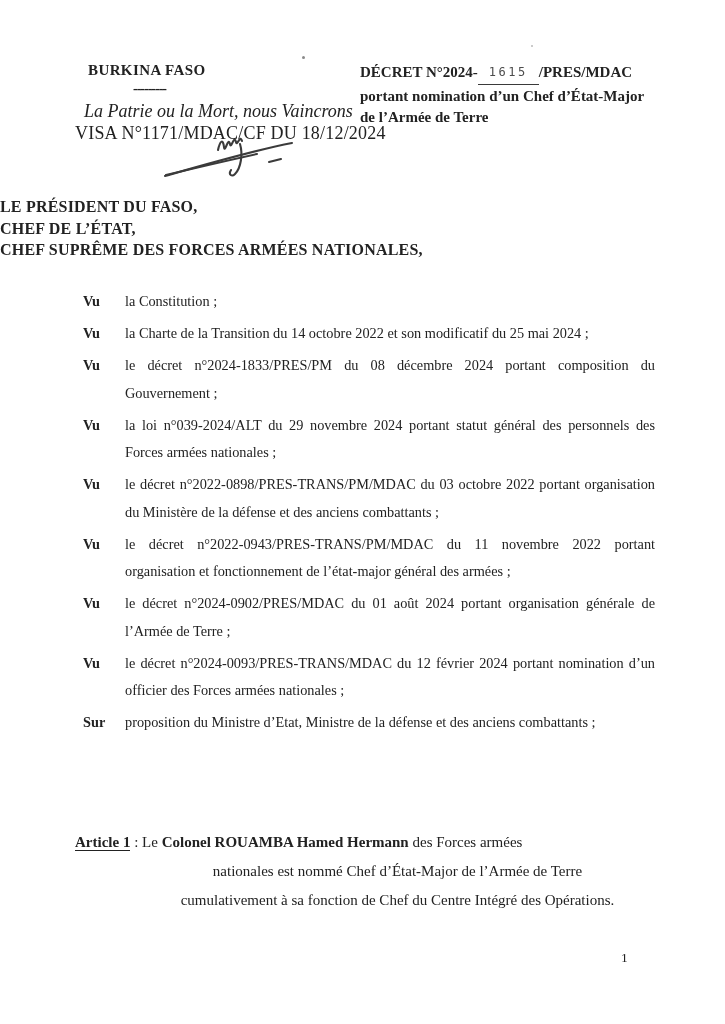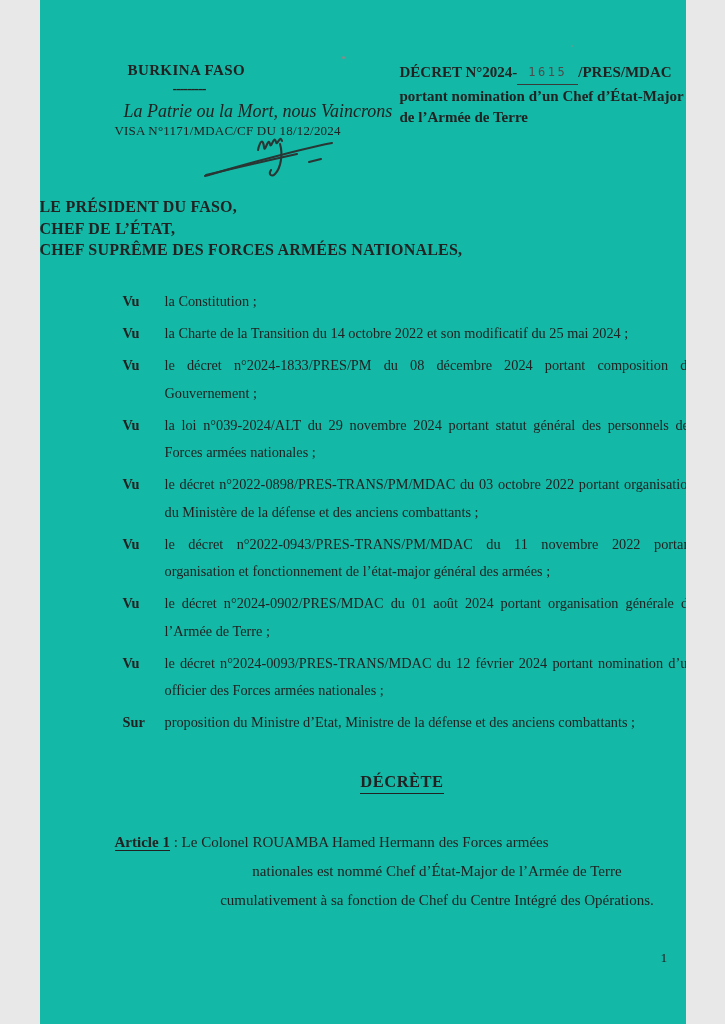--- a/index.html
+++ b/index.html
@@ -1,32 +1,32 @@
 <!DOCTYPE html>
 <html style="--ink: #222222;"><head>
 <meta charset="utf-8">
 <style>
   html, body { margin: 0; padding: 0; background: #e8e8e8; }
   .page {
     position: relative;
-    width: 646px;
+    width: 725px;
     height: 1024px;
     margin: 0 auto;
-    background: #14b8a6;
+    background: #ffffff;
     font-family: "Liberation Serif", "DejaVu Serif", serif;
     color: var(--ink, #1e1e1e);
     overflow: hidden;
   }
   .abs { position: absolute; }
 
   
   .country   { left: 88px;  top: 62px;  font-weight: bold; font-size: 15px; letter-spacing: 0.4px; }
   .dashes    { left: 133px; top: 81px;  font-weight: bold; font-size: 14px; letter-spacing: -1px; }
   .motto     { left: 84px;  top: 101px; font-size: 18px; font-style: italic; }
-  .visa      { left: 75px;  top: 123px; font-size: 13px; letter-spacing: 0.2px; font-family: Liberation Serif, serif; }
+  .visa      { left: 75px;  top: 123px; font-size: 18px; letter-spacing: 0.2px; font-family: Liberation Serif, serif; }
   .signature { left: 160px; top: 130px; width: 140px; height: 50px; }
 
   
   .decree-head {
     left: 360px; top: 62px; width: 312px;
     font-weight: bold; font-size: 15px; line-height: 21px;
   }
   .stamp-number {
     display: inline-block;
     font-family: "DejaVu Sans Mono", monospace;
@@ -57,21 +57,21 @@
   .enacting {
     left: 0; top: 772px; width: 725px; text-align: center;
     font-weight: bold; font-size: 16.5px; letter-spacing: 0.5px;
   }
   .underlined { border-bottom: 1.6px solid var(--ink, #1e1e1e); padding-bottom: 1px; display: inline-block; }
 
   
   .article { left: 75px; top: 828px; width: 575px; font-size: 15px; line-height: 29px; }
   .article .cont { margin-left: 70px; text-align: center; }
   .article-label { font-weight: bold; border-bottom: 1.5px solid var(--ink, #1e1e1e); }
-  .bold { font-weight: normal; margin-top: 36px; }
+  .bold { font-weight: bold; margin-top: 36px; }
 
   
   .page-number { left: 621px; top: 950px; font-size: 13.5px; }
 
   
   .speck { position: absolute; background: #8a8a8a; border-radius: 50%; }
   .speck-1 { left: 302px; top: 56px; width: 3px; height: 3px; }
   .speck-2 { left: 531px; top: 45px; width: 2px; height: 2px; opacity: .6; }
 </style>
 </head>
@@ -141,23 +141,20 @@
     <div class="clause">
       <span class="clause-label">Vu</span>
       <span class="clause-text">le décret n°2024-0093/PRES-TRANS/MDAC du 12 février 2024 portant nomination d’un officier des Forces armées nationales ;</span>
     </div>
     <div class="clause">
       <span class="clause-label">Sur</span>
       <span class="clause-text">proposition du Ministre d’Etat, Ministre de la défense et des anciens combattants ;</span>
     </div>
   </div>
 
-  <div class="abs enacting">
-    <span class="underlined">DÉCRÈTE</span>
-  </div>
 
   <div class="abs article">
     <div>
       <span class="article-label">Article 1</span><span> : </span><span>Le </span><span class="bold">Colonel ROUAMBA Hamed Hermann</span><span> des Forces armées</span>
     </div>
     <div class="cont">nationales est nommé Chef d’État-Major de l’Armée de Terre</div>
     <div class="cont">cumulativement à sa fonction de Chef du Centre Intégré des Opérations.</div>
   </div>
 
   <div class="abs page-number">1</div>

